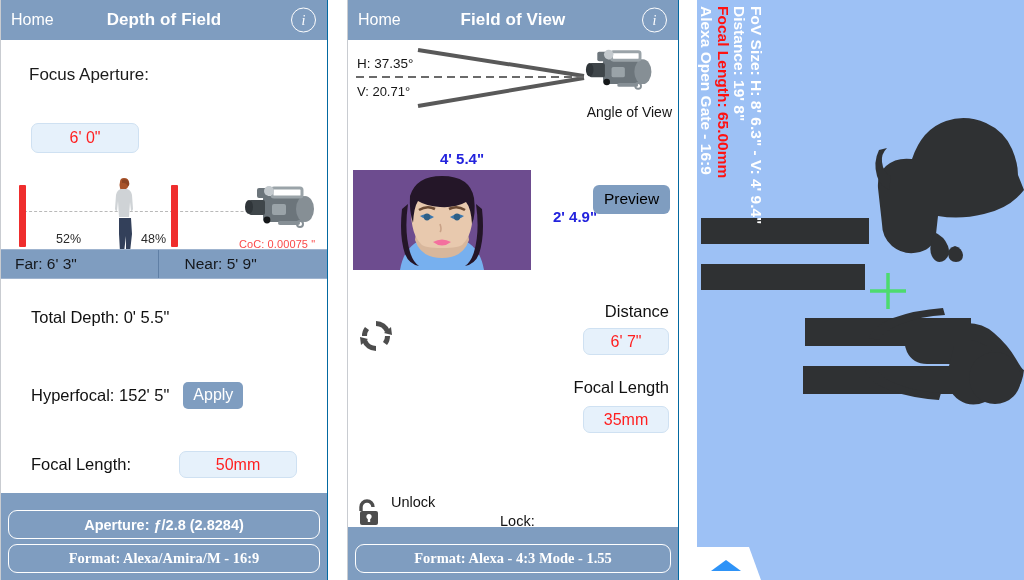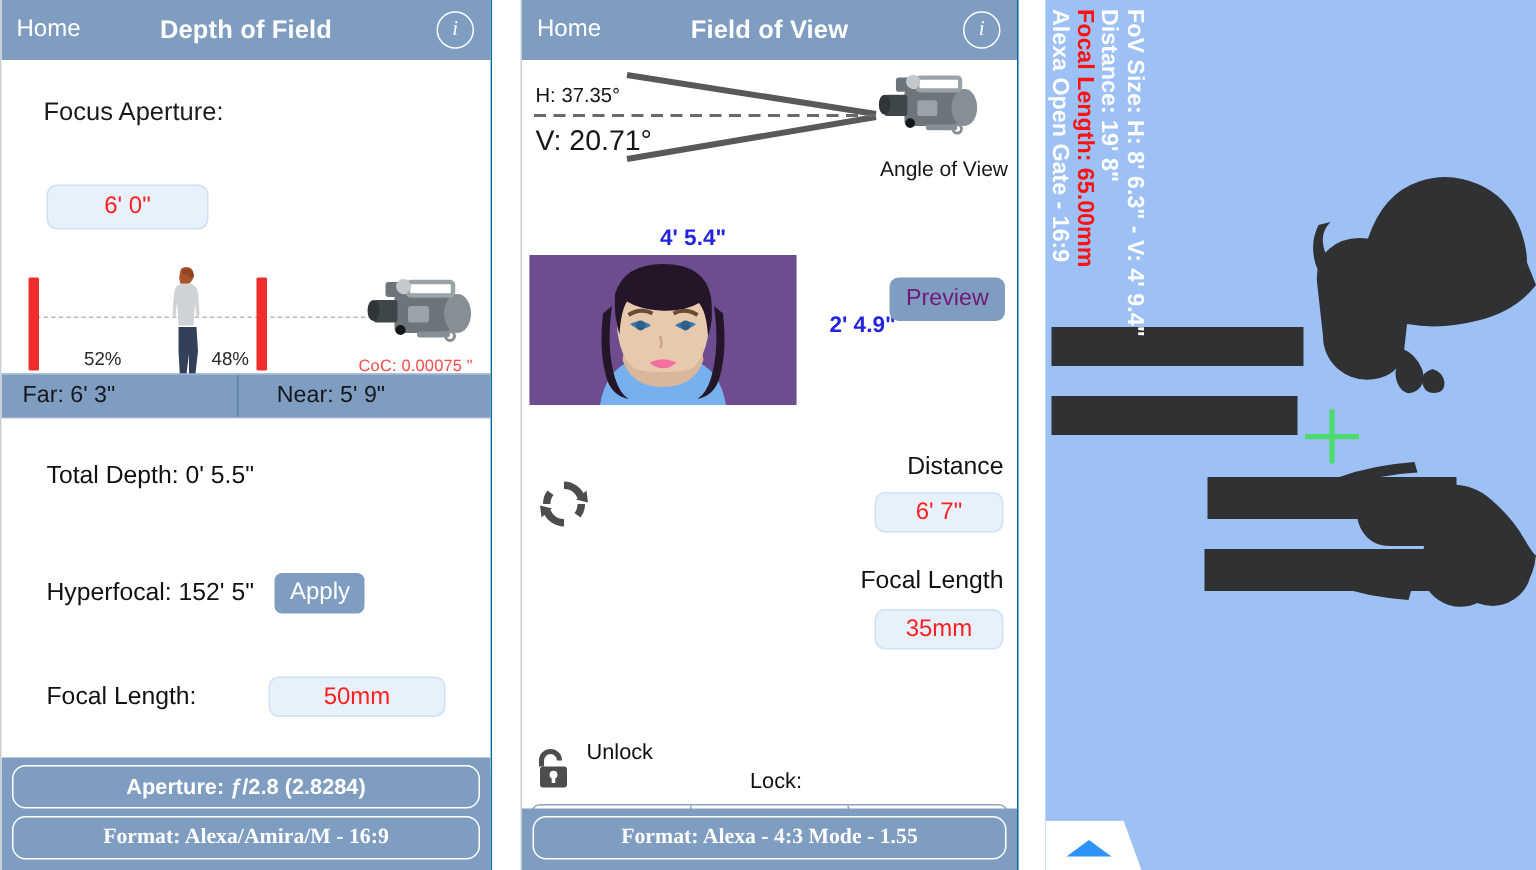--- a/index.html
+++ b/index.html
@@ -75,41 +75,41 @@
   #total-depth-row{top:29px;}
   #hyperfocal-row{top:103px;}
   #focal-length-row{top:176px;}
   .apply-btn{
     margin-left:14px;background:#7f9dc0;color:#fff;border-radius:5px;
     padding:4px 10px 5px;font-size:16px;
   }
   #focal-length-field{position:absolute;left:178px;top:172px;width:118px;height:27px;}
 
   .bottom-bar{
-    position:absolute;left:0;bottom:0;width:100%;background:#7f9dc0;padding:5px 7px 7px;
+    position:absolute;left:0;bottom:0;width:100%;background:#7f9dc0;padding:17px 7px 7px;
     box-sizing:border-box;
   }
   .pill{
     display:flex;align-items:center;justify-content:center;
     border:1px solid #ffffff;border-radius:9px;color:#ffffff;
     font-size:14.5px;font-weight:bold;height:27px;margin-bottom:5px;
   }
   .pill:last-child{margin-bottom:0;font-family:Liberation Serif, serif;}
 
   
   .fov-body{position:relative;height:384px;background:#fff;}
   .aov{position:absolute;left:0;top:0;width:330px;height:88px;}
   .aov-h{position:absolute;left:9px;top:16px;font-size:13.5px;color:#161616;}
-  .aov-v{position:absolute;left:9px;top:44px;font-size:19px;color:#161616;}
+  .aov-v{position:absolute;left:9px;top:44px;font-size:13px;color:#161616;}
   .aov-label{position:absolute;right:6px;top:64px;font-size:14px;color:#161616;}
 
   .fov-topdim{position:absolute;left:92px;top:110px;font-size:15px;color:#2323dd;font-weight:bold;}
   .fov-sidedim{position:absolute;left:205px;top:168px;font-size:15px;color:#2323dd;font-weight:bold;}
   .preview-btn{
-    position:absolute;left:245px;top:145px;background:#7f9dc0;color:#701a75;
+    position:absolute;left:245px;top:145px;background:#7f9dc0;color:#000000;
     border-radius:6px;padding:5px 11px 6px;font-size:15.5px;
   }
   #fov-image{position:absolute;left:5px;top:130px;width:178px;height:100px;overflow:hidden;background:#6d4c8f;}
   .rotate-icon{position:absolute;left:9px;top:277px;width:38px;height:38px;}
 
   .fov-right-lab{position:absolute;right:9px;font-size:16.5px;color:#111;}
   #distance-label{top:262px;}
   #focal-label{top:338px;}
   #fov-distance-field{position:absolute;right:9px;top:288px;width:86px;height:27px;}
   #fov-focal-field{position:absolute;right:9px;top:366px;width:86px;height:27px;}

